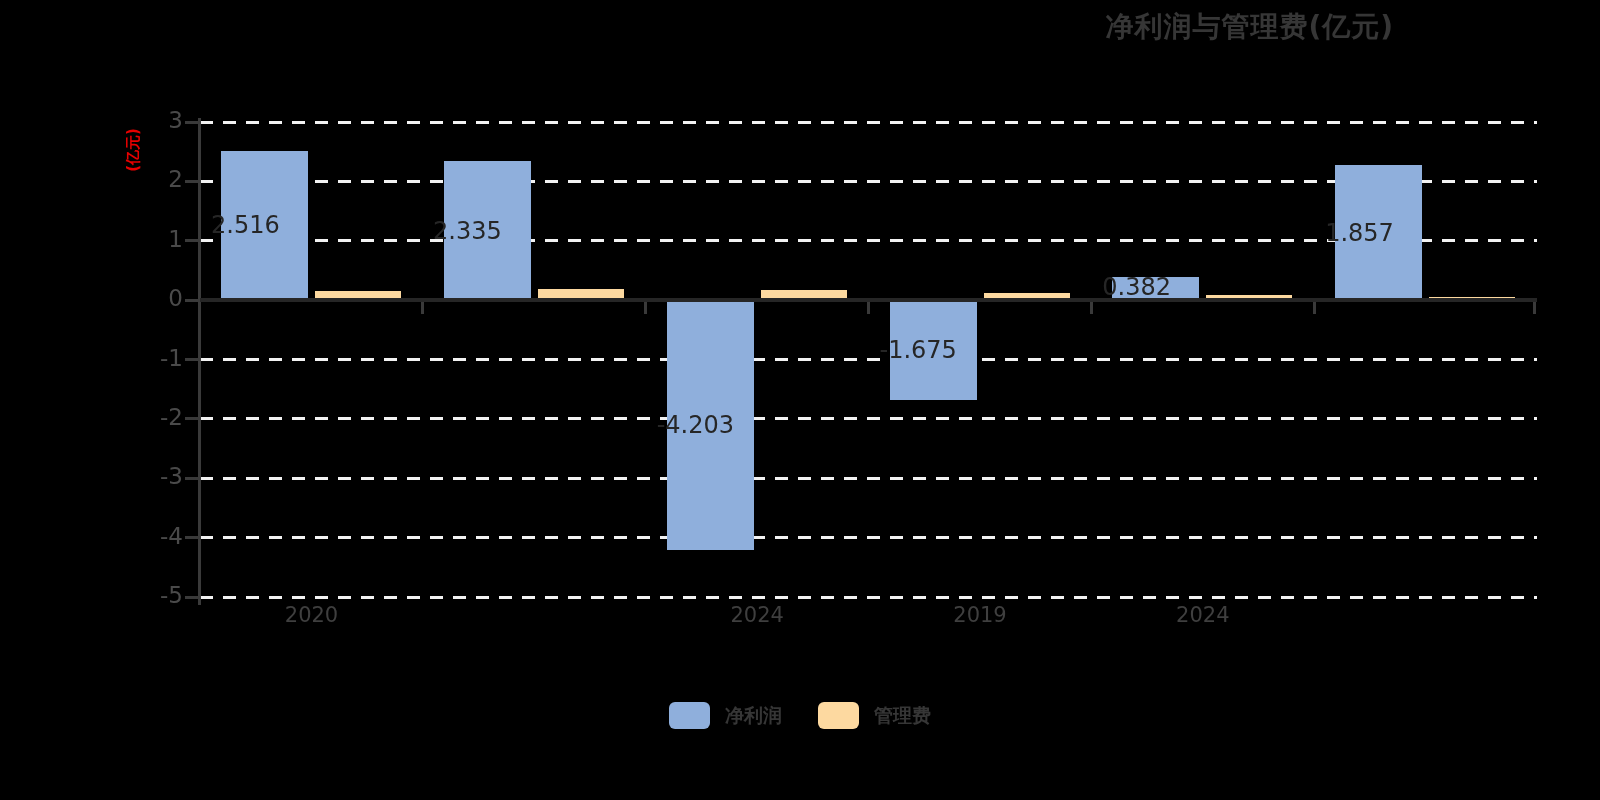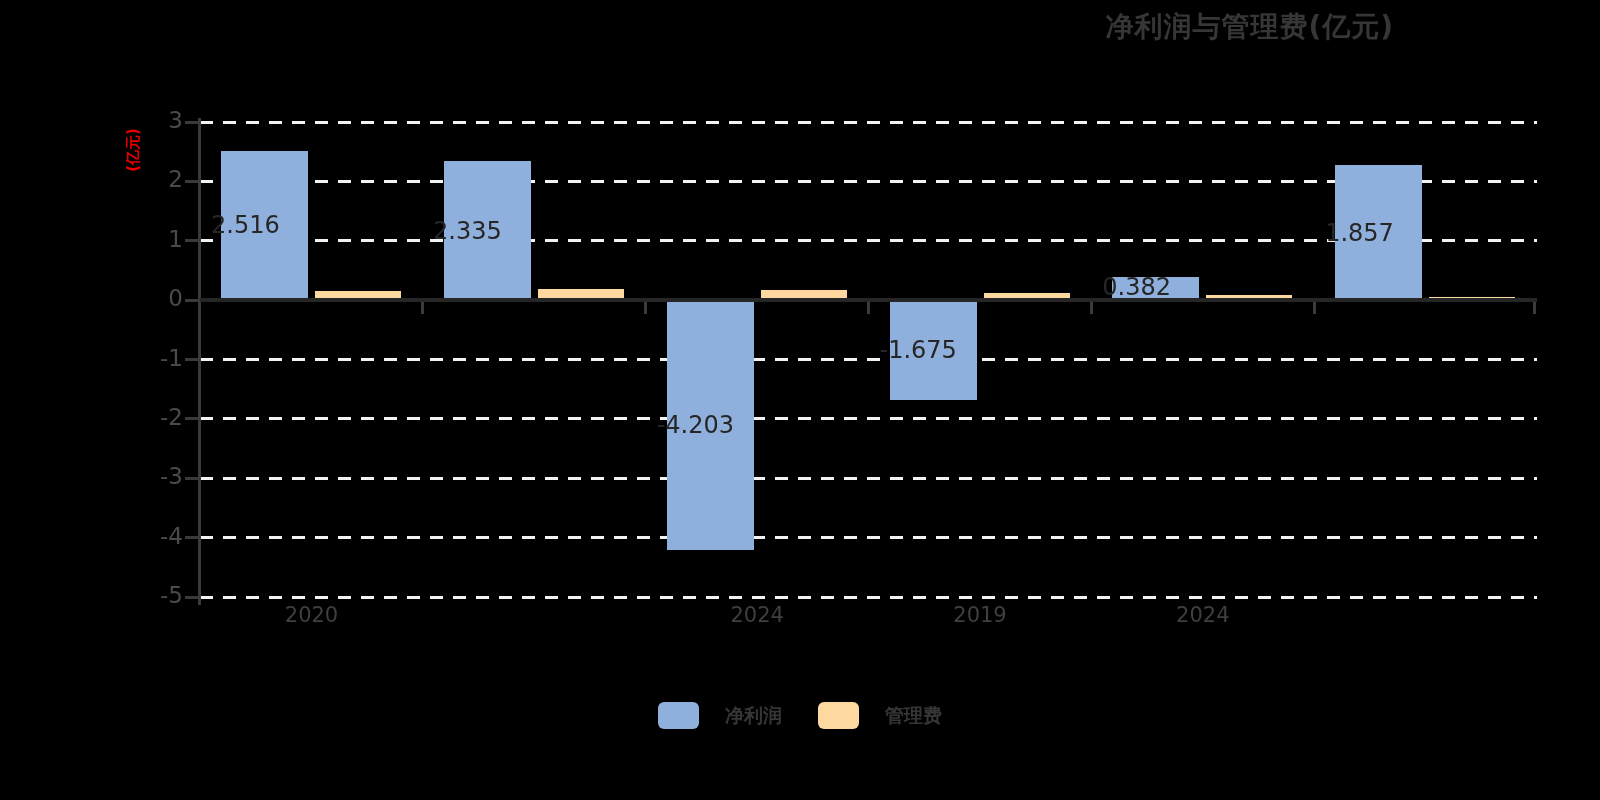--- a/index.html
+++ b/index.html
@@ -19,21 +19,21 @@
   .x-tick{position:absolute;width:3px;height:12px;background:#3A3A3A;z-index:3;}
   .bar{position:absolute;z-index:1;}
   .bar-label{position:absolute;z-index:2;height:30px;line-height:30px;text-align:left;
          font-size:24px;color:#262626;white-space:nowrap;}
   .y-label{position:absolute;left:60px;width:123px;text-align:right;
          font-size:23px;color:#4A4A4A;}
   .x-label{position:absolute;top:603px;width:223px;text-align:center;
          font-size:21px;color:#3F3F3F;}
   .legend{position:absolute;top:702px;left:0;width:1600px;display:flex;
          justify-content:center;align-items:center;gap:36px;}
-  .legend-item{display:flex;align-items:center;gap:26px;}
+  .legend-item{display:flex;align-items:center;gap:15px;}
   .legend-swatch{width:41px;height:27px;border-radius:6px;}
   .legend-label{font-size:19px;font-weight:bold;color:#363636;}
   .source{position:absolute;top:762px;left:0;width:1600px;text-align:center;
          font-size:17px;font-weight:bold;color:#BD8D0B;}
 </style>
 </head>
 <body>
 
 <div id="stage">
   <div class="title">净利润与管理费(亿元)</div>

